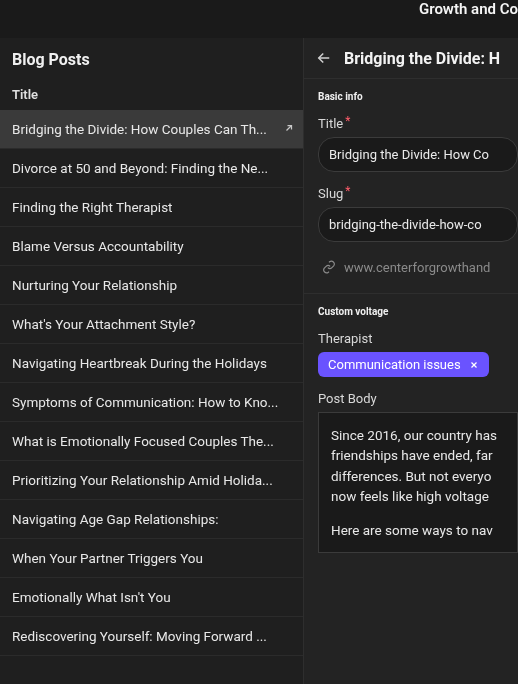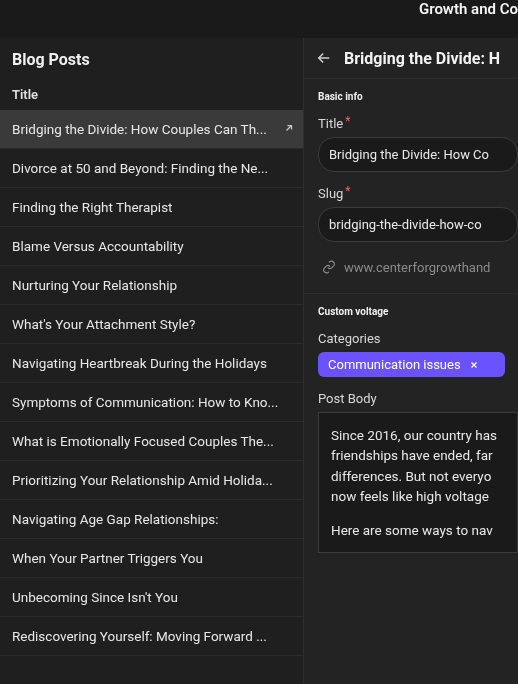--- a/index.html
+++ b/index.html
@@ -159,21 +159,21 @@
       flex-shrink: 0;
       color: #8a8a8a;
     }
     .tag-chip {
       display: inline-flex;
       align-items: center;
       gap: 6px;
       background: #6a53ff;
       color: #ffffff;
       border-radius: 6px;
-      padding: 5px 24px 5px 10px;
+      padding: 5px 8px 5px 10px;
       font-size: 13px;
       margin-bottom: 14px;
       justify-content: center;
     }
     .tag-remove {
       display: inline-flex;
       align-items: center;
       justify-content: center;
       width: 14px;
       height: 14px;
@@ -217,21 +217,21 @@
       <div class="post-row"><span>Finding the Right Therapist</span></div>
       <div class="post-row"><span>Blame Versus Accountability</span></div>
       <div class="post-row"><span>Nurturing Your Relationship</span></div>
       <div class="post-row"><span>What's Your Attachment Style?</span></div>
       <div class="post-row"><span>Navigating Heartbreak During the Holidays</span></div>
       <div class="post-row"><span>Symptoms of Communication: How to Kno...</span></div>
       <div class="post-row"><span>What is Emotionally Focused Couples The...</span></div>
       <div class="post-row"><span>Prioritizing Your Relationship Amid Holida...</span></div>
       <div class="post-row"><span>Navigating Age Gap Relationships:</span></div>
       <div class="post-row"><span>When Your Partner Triggers You</span></div>
-      <div class="post-row"><span>Unbecoming Since Isn't You</span></div>
+      <div class="post-row"><span>Emotionally What Isn't You</span></div>
       <div class="post-row"><span>Rediscovering Yourself: Moving Forward ...</span></div>
     </div>
   </div>
 
   <div class="detail-panel">
     <div class="detail-header">
       <div class="back-btn">
         <svg width="18" height="18" viewBox="0 0 24 24" fill="none" stroke="currentColor" stroke-width="2">
             <path d="M19 12H5"></path>
             <path d="M11 18l-6-6 6-6"></path>
@@ -267,21 +267,21 @@
             </svg>
         </span>
         <span>www.centerforgrowthand</span>
       </div>
     </div>
 
     <div class="section" style="border-bottom:none;">
       <div class="section-heading">Custom voltage</div>
 
       <div class="field-label">
-        <span>Categories</span>
+        <span>Therapist</span>
       </div>
       <div class="tag-chip">
         <span>Communication issues</span>
         <span class="tag-remove">
           <svg width="10" height="10" viewBox="0 0 24 24" fill="none" stroke="currentColor" stroke-width="3">
               <path d="M18 6L6 18"></path>
               <path d="M6 6l12 12"></path>
             </svg>
         </span>
       </div>

